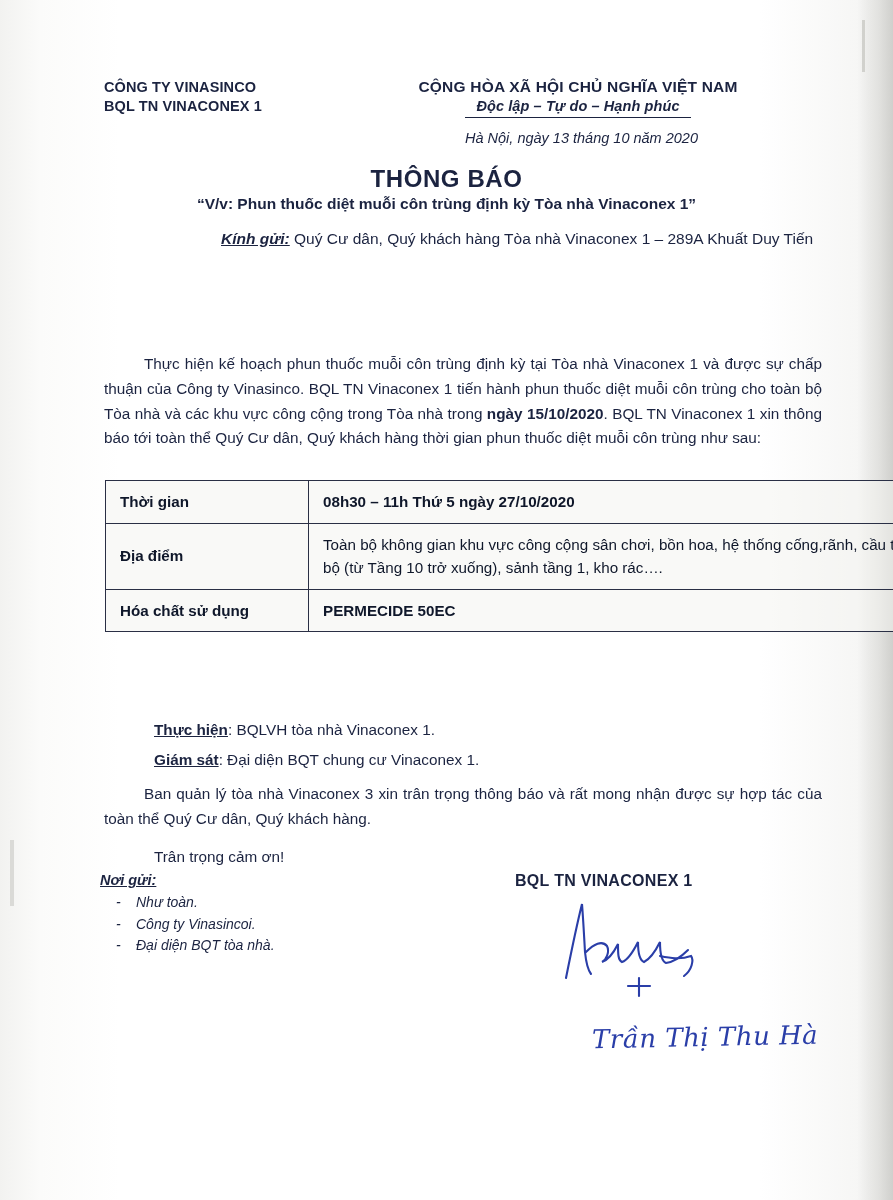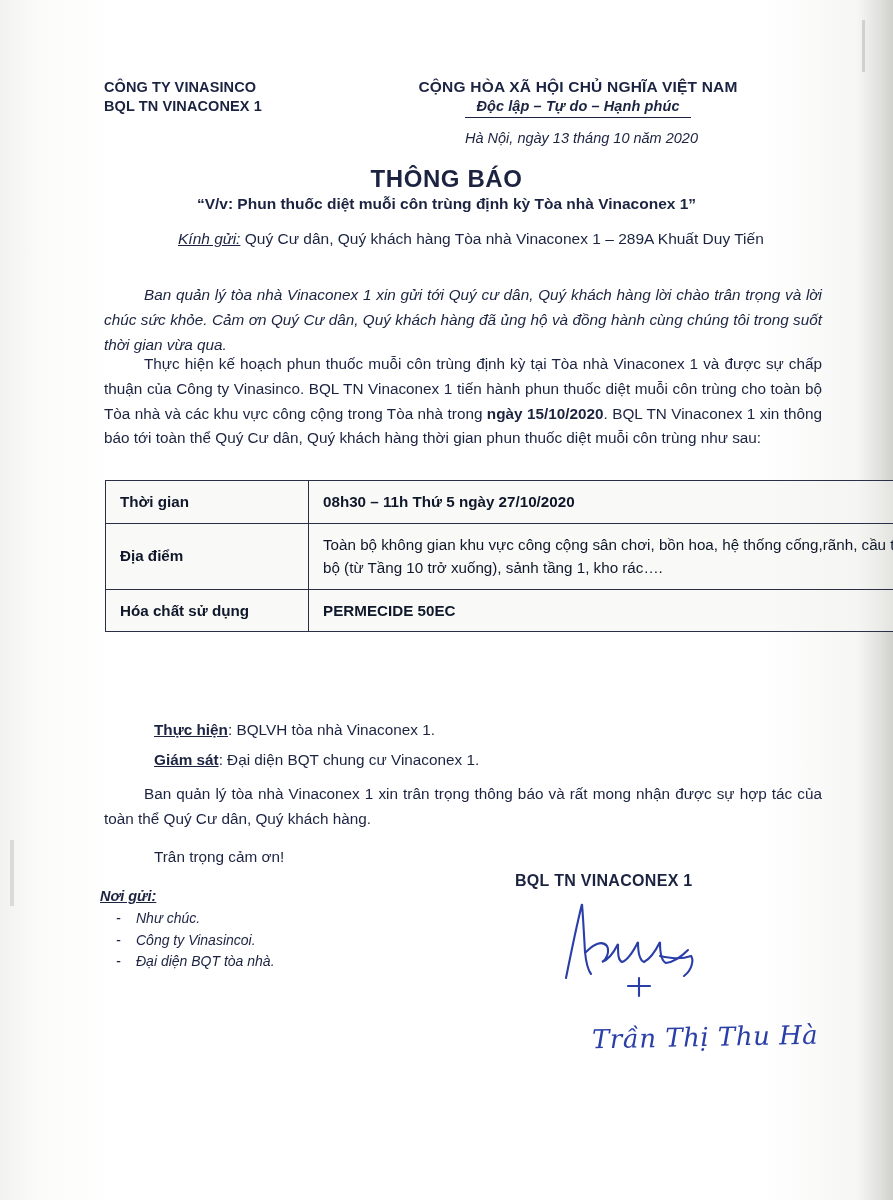--- a/index.html
+++ b/index.html
@@ -112,23 +112,24 @@
   }
 
   
   .recipient {
     position: absolute;
     left: 178px; top: 230px; width: 660px;
     font-size: 15.5px;
     color: #1b2340;
   }
   .recipient .label {
-    font-weight: normal;
+    font-weight: bold;
     font-style: italic;
     text-decoration: underline;
+    margin-left: 43px;
   }
 
   
   .para {
     position: absolute;
     left: 104px;
     width: 718px;
     font-size: 15.3px;
     line-height: 1.62;
     text-align: justify;
@@ -184,21 +185,20 @@
   .noi-gui {
     position: absolute;
     left: 100px; top: 872px;
     font-size: 14.5px;
     color: #1b2340;
   }
   .noi-gui .ng-title {
     font-weight: bold;
     font-style: italic;
     text-decoration: underline;
-    margin-top: 16px;
   }
   .noi-gui ul {
     list-style: none;
     margin: 4px 0 0 0;
     padding: 0;
   }
   .noi-gui li {
     font-style: italic;
     font-size: 14px;
     line-height: 1.55;
@@ -259,21 +259,20 @@
   <div class="date-line">Hà Nội, ngày 13 tháng 10 năm 2020</div>
 
   <div class="title">THÔNG BÁO</div>
   <div class="subtitle">“V/v: Phun thuốc diệt muỗi côn trùng định kỳ Tòa nhà Vinaconex 1”</div>
 
   <div class="recipient">
     <span class="label">Kính gửi:</span>
     <span>Quý Cư dân, Quý khách hàng Tòa nhà Vinaconex 1 – 289A  Khuất Duy Tiến</span>
   </div>
 
-  <div class="para p1 indent">Ban quản lý tòa nhà Vinaconex 1 xin gửi tới Quý cư dân, Quý khách hàng lời chào trân trọng và lời chúc sức khỏe. Cảm ơn Quý Cư dân, Quý khách hàng đã ủng hộ và đồng hành cùng chúng tôi trong suốt thời gian vừa qua.</div>
 
   <div class="para p2 indent">
     <span>Thực hiện kế hoạch phun thuốc muỗi côn trùng định kỳ tại Tòa nhà Vinaconex 1 và được sự chấp thuận của Công ty Vinasinco. BQL TN Vinaconex 1 tiến hành phun thuốc diệt muỗi côn trùng cho toàn bộ Tòa nhà và các khu vực công cộng trong Tòa nhà trong </span><span class="bold">ngày 15/10/2020</span><span>. BQL TN Vinaconex 1 xin thông báo tới toàn thể Quý Cư dân, Quý khách hàng thời gian phun thuốc diệt muỗi côn trùng như sau:</span>
   </div>
 
   <table class="tbl">
     <tbody>
       <tr>
         <td class="k">Thời gian</td>
         <td class="v b">08h30 – 11h Thứ 5 ngày 27/10/2020</td>
@@ -288,27 +287,27 @@
       </tr>
     </tbody>
   </table>
 
   <div class="sec s1">
     <span class="ul-bold">Thực hiện</span><span>: BQLVH  tòa nhà Vinaconex 1.</span>
   </div>
   <div class="sec s2">
     <span class="ul-bold">Giám sát</span><span>: Đại diện BQT chung cư Vinaconex 1.</span>
   </div>
-  <div class="sec s3">Ban quản lý tòa nhà Vinaconex 1 xin trân trọng thông báo và rất mong nhận được sự hợp tác của toàn thể Quý Cư dân, Quý khách hàng.</div>
+  <div class="sec s3">Ban quản lý tòa nhà Vinaconex 3 xin trân trọng thông báo và rất mong nhận được sự hợp tác của toàn thể Quý Cư dân, Quý khách hàng.</div>
   <div class="sec s4">Trân trọng cảm ơn!</div>
 
   <div class="noi-gui">
     <div class="ng-title">Nơi gửi:</div>
     <ul>
-      <li>Như chúc.</li>
+      <li>Như toàn.</li>
       <li>Công ty Vinasincoi.</li>
       <li>Đại diện BQT tòa nhà.</li>
     </ul>
   </div>
 
   <div class="signer">BQL TN VINACONEX 1</div>
 
   <svg class="signature-svg" width="260" height="120" viewBox="0 0 260 120">
     <g fill="none" stroke="#2a3ea8" stroke-width="2.1" stroke-linecap="round">
       <path d="M38 88 C 44 58, 50 30, 54 14 C 55 26, 56 44, 57 62 C 58 72, 60 80, 63 84"></path>

